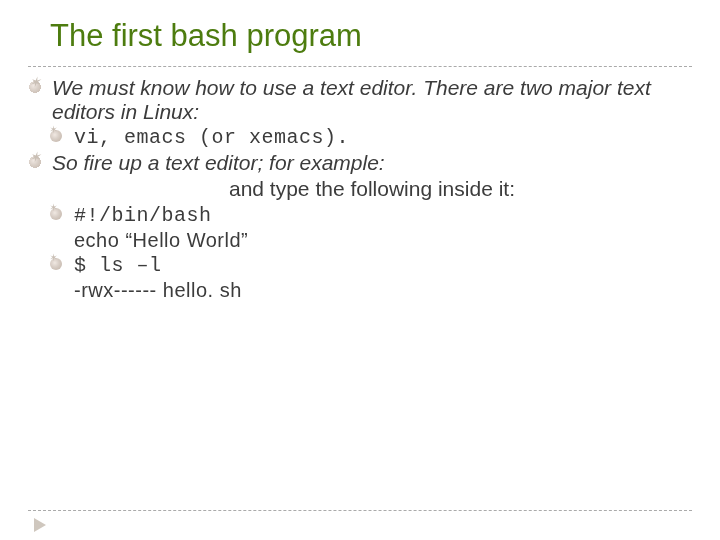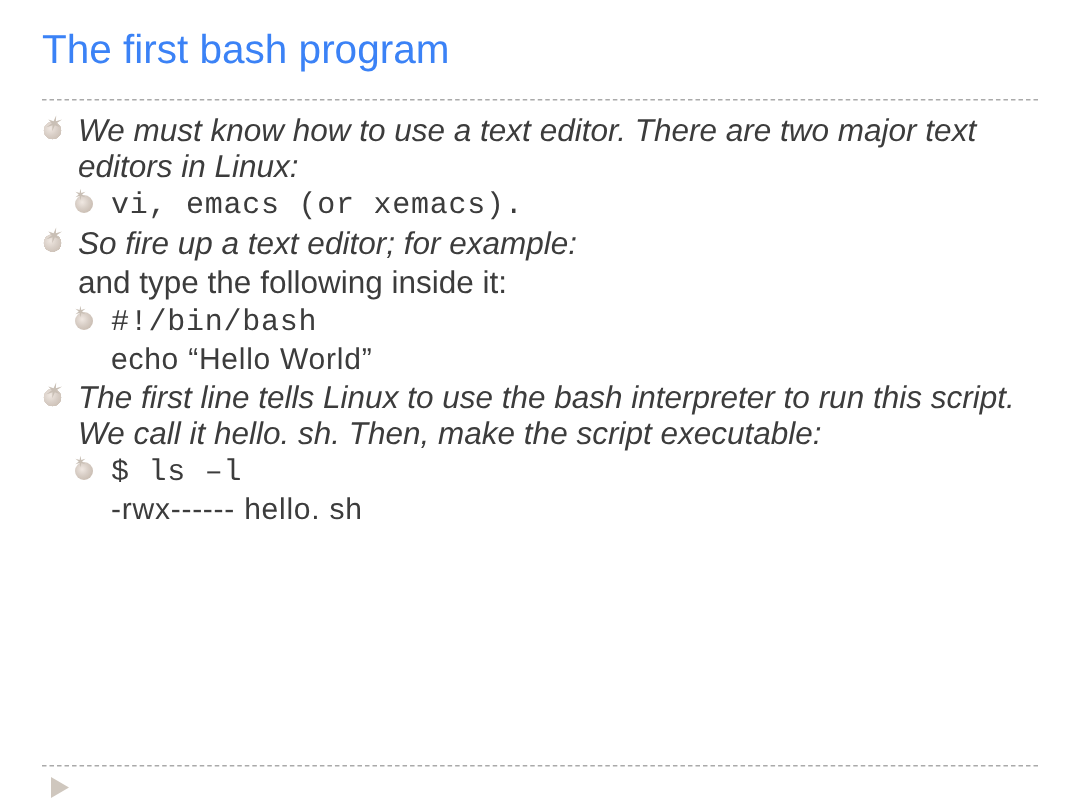--- a/index.html
+++ b/index.html
@@ -12,24 +12,24 @@
   }
   .slide {
     position: relative;
     width: 720px;
     height: 540px;
     font-family: Arial, Helvetica, sans-serif;
     color: #3c3c3c;
   }
   .title {
     position: absolute;
-    left: 28px;
+    left: 50px;
     top: 18px;
-    font-size: 27px;
-    color: #3b82f6;
+    font-size: 31px;
+    color: #4d7c0f;
   }
   .hr {
     position: absolute;
     left: 28px;
     right: 28px;
     border-top: 1px dashed #aaa;
   }
   .hr-top { top: 66px; }
   .hr-bot { top: 510px; }
   .body {
@@ -93,20 +93,21 @@
     color: #c9bfb5;
   }
   .sb-plain {
     margin: 0 0 2px 46px;
     font-family: Liberation Sans, sans-serif;
     font-size: 20px;
     letter-spacing: 0.5px;
   }
   .cont {
     margin: 0 0 2px 24px;
+    text-align: center;
   }
   .arrow {
     position: absolute;
     left: 34px;
     top: 518px;
     width: 0; height: 0;
     border-top: 7px solid transparent;
     border-bottom: 7px solid transparent;
     border-left: 12px solid #cfc7be;
   }
@@ -127,23 +128,20 @@
     </div>
     <div class="sb">vi, emacs (or xemacs).</div>
 
     <div class="b">
       <span>So fire up a text editor; for example:</span>
     </div>
     <div class="cont">and type the following inside it:</div>
     <div class="sb">#!/bin/bash</div>
     <div class="sb-plain">echo “Hello World”</div>
 
-    <div class="b">
-      <span>The first line tells Linux to use the bash interpreter to run this script. We call it hello. sh. Then, make the script executable:</span>
-    </div>
     <div class="sb">$ ls –l</div>
     <div class="sb-plain">-rwx------ hello. sh</div>
 
   </div>
 
   <div class="hr hr-bot"></div>
   <div class="arrow"></div>
 
 </div>
 

